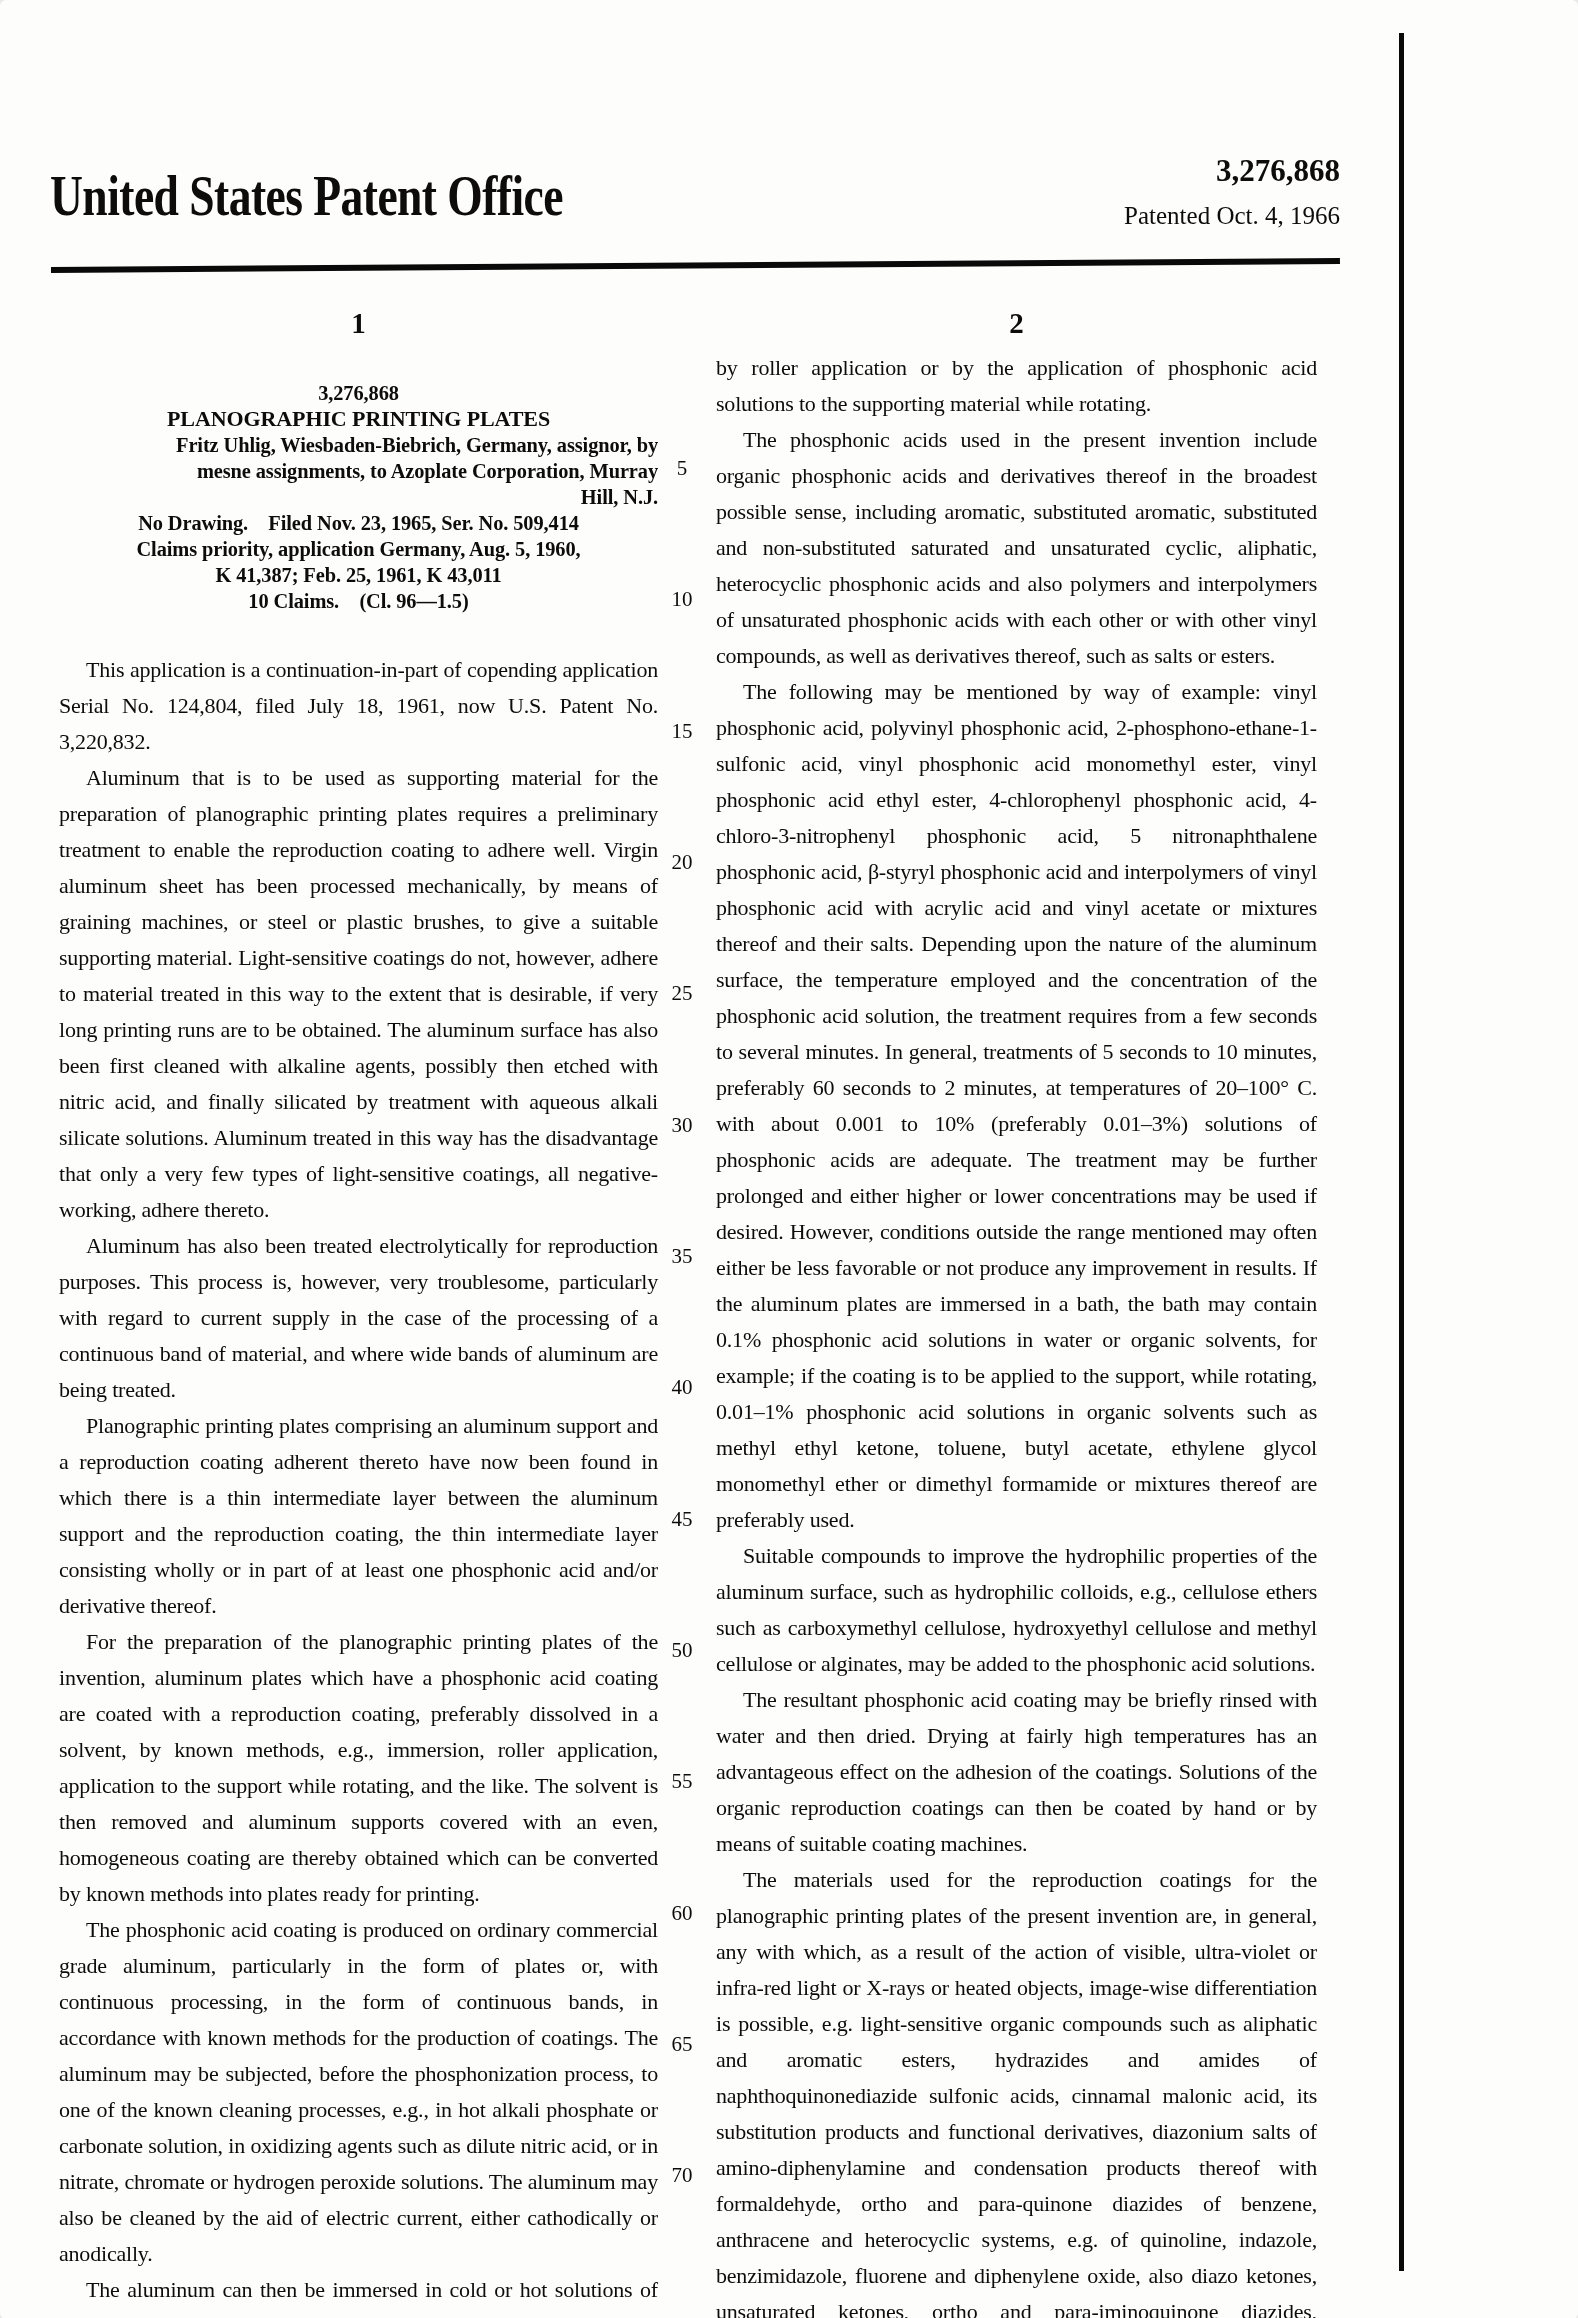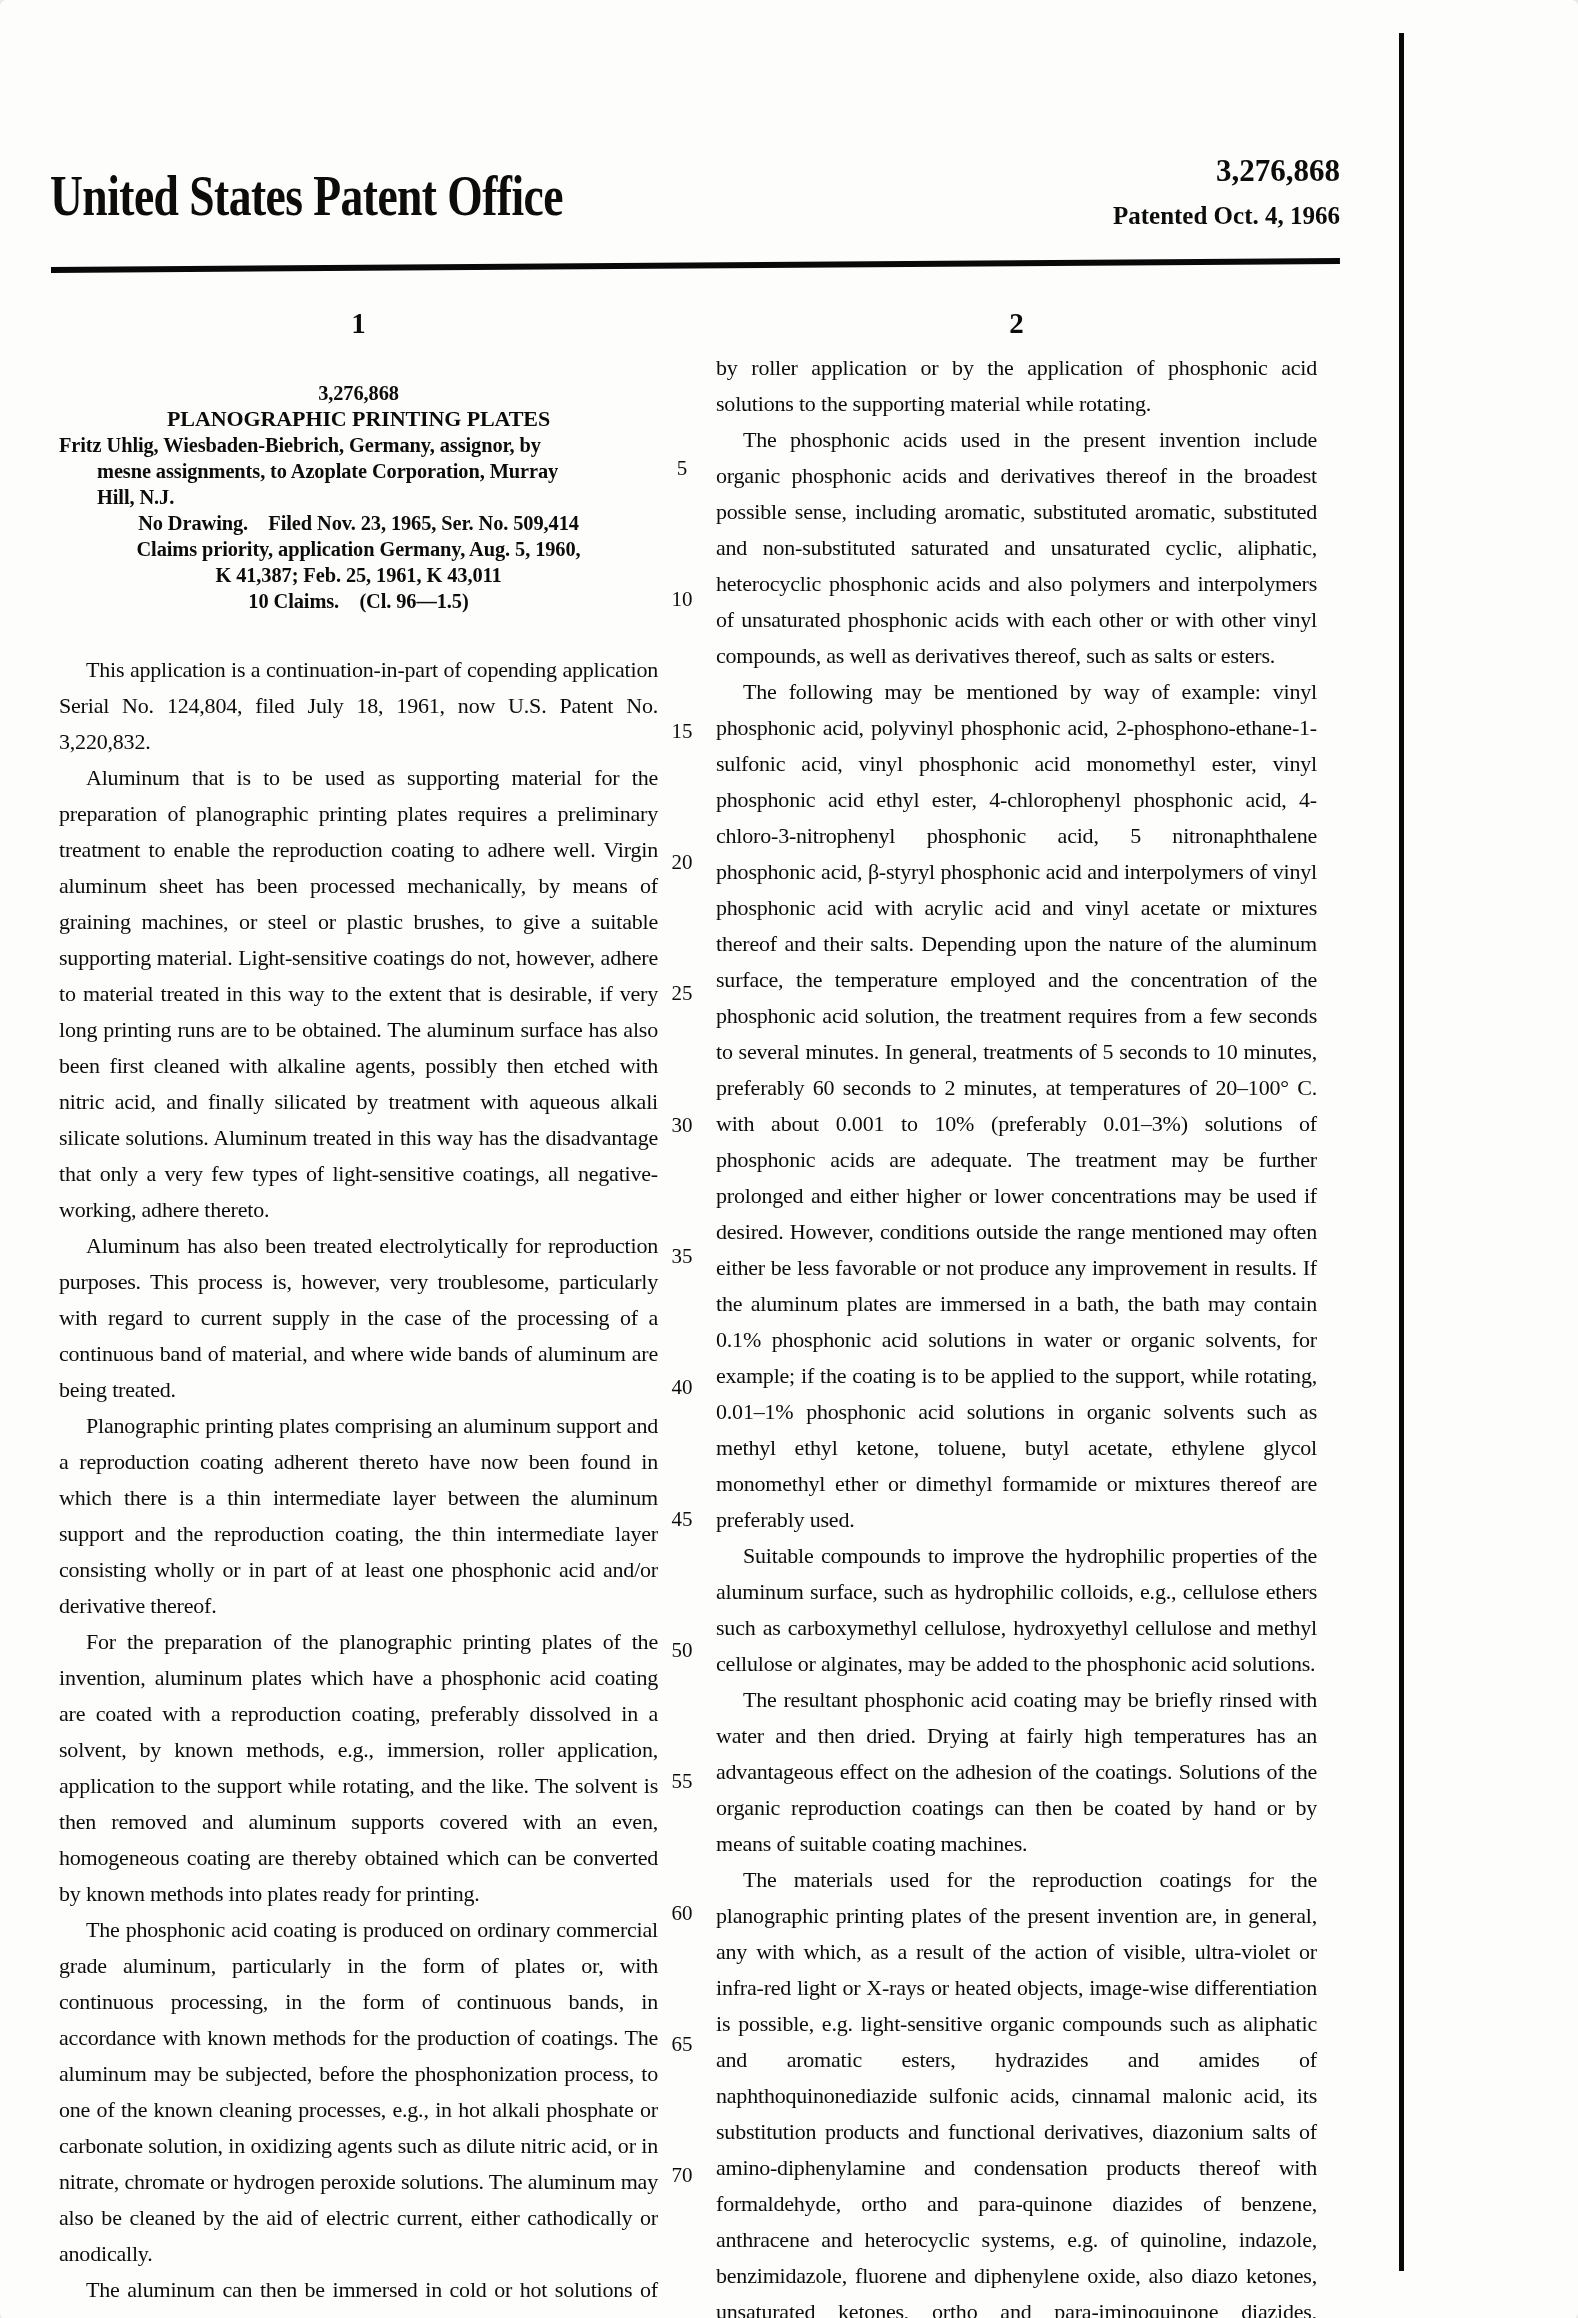--- a/index.html
+++ b/index.html
@@ -18,21 +18,21 @@
     font-size:57px;font-weight:bold;line-height:1;
     letter-spacing:-0.7px;white-space:nowrap;
     transform:scaleX(0.80);transform-origin:left center;
   }
   .masthead-number{
     position:absolute;right:238px;top:155px;
     font-size:31px;font-weight:bold;line-height:1;white-space:nowrap;
   }
   .masthead-date{
     position:absolute;right:238px;top:203px;
-    font-size:25px;font-weight:bold;line-height:1;white-space:nowrap;
+    font-size:25px;font-weight:normal;line-height:1;white-space:nowrap;
   }
   .head-rule{
     position:absolute;left:51px;top:267px;width:1289px;height:6.1px;
     background:#090909;
     transform:rotate(-0.4deg);transform-origin:left center;
   }
   .col-rule{
     position:absolute;left:1399px;top:33px;width:4.8px;height:2238px;
     background:#090909;
   }
@@ -42,21 +42,21 @@
     font-size:29px;font-weight:bold;text-align:center;line-height:1;
   }
   .col-label.c1{left:59px;width:599px;}
   .col-label.c2{left:716px;width:601px;}
   
   .front-matter{
     position:absolute;left:59px;top:380px;width:599px;
     font-weight:bold;font-size:20.4px;line-height:26px;
     letter-spacing:-0.1px;
   }
-  .fm-line{white-space:nowrap;}
+  .fm-line{white-space:nowrap;text-align:right;}
   .fm-center{text-align:center;}
   .fm-title{font-size:22px;}
   .fm-ind{padding-left:38px;font-family:Liberation Serif, serif;}
   
   .body-col{
     position:absolute;
     font-size:22px;line-height:36px;
     text-align:justify;
     letter-spacing:-0.2px;
   }

